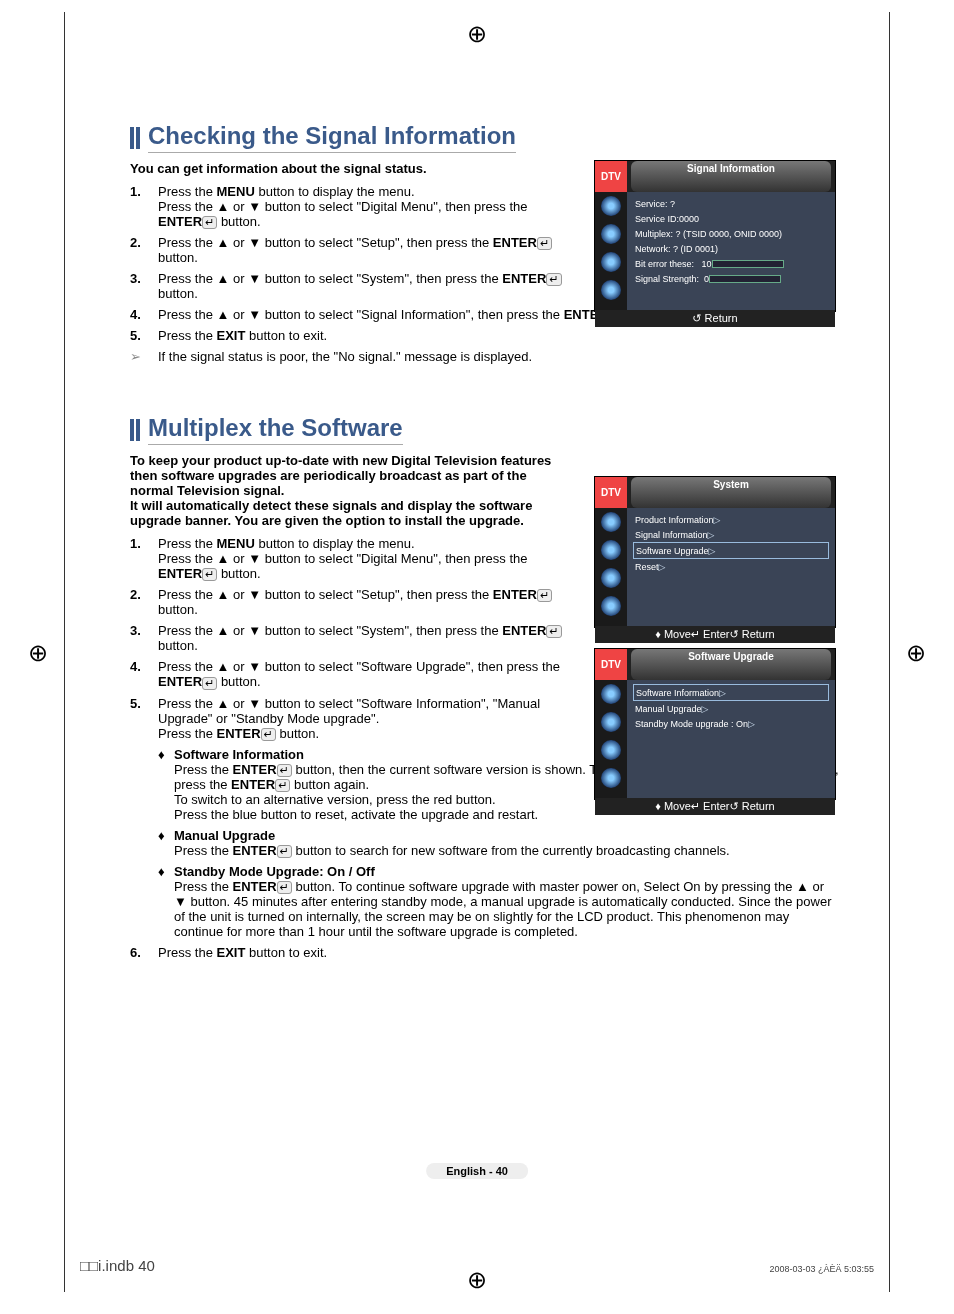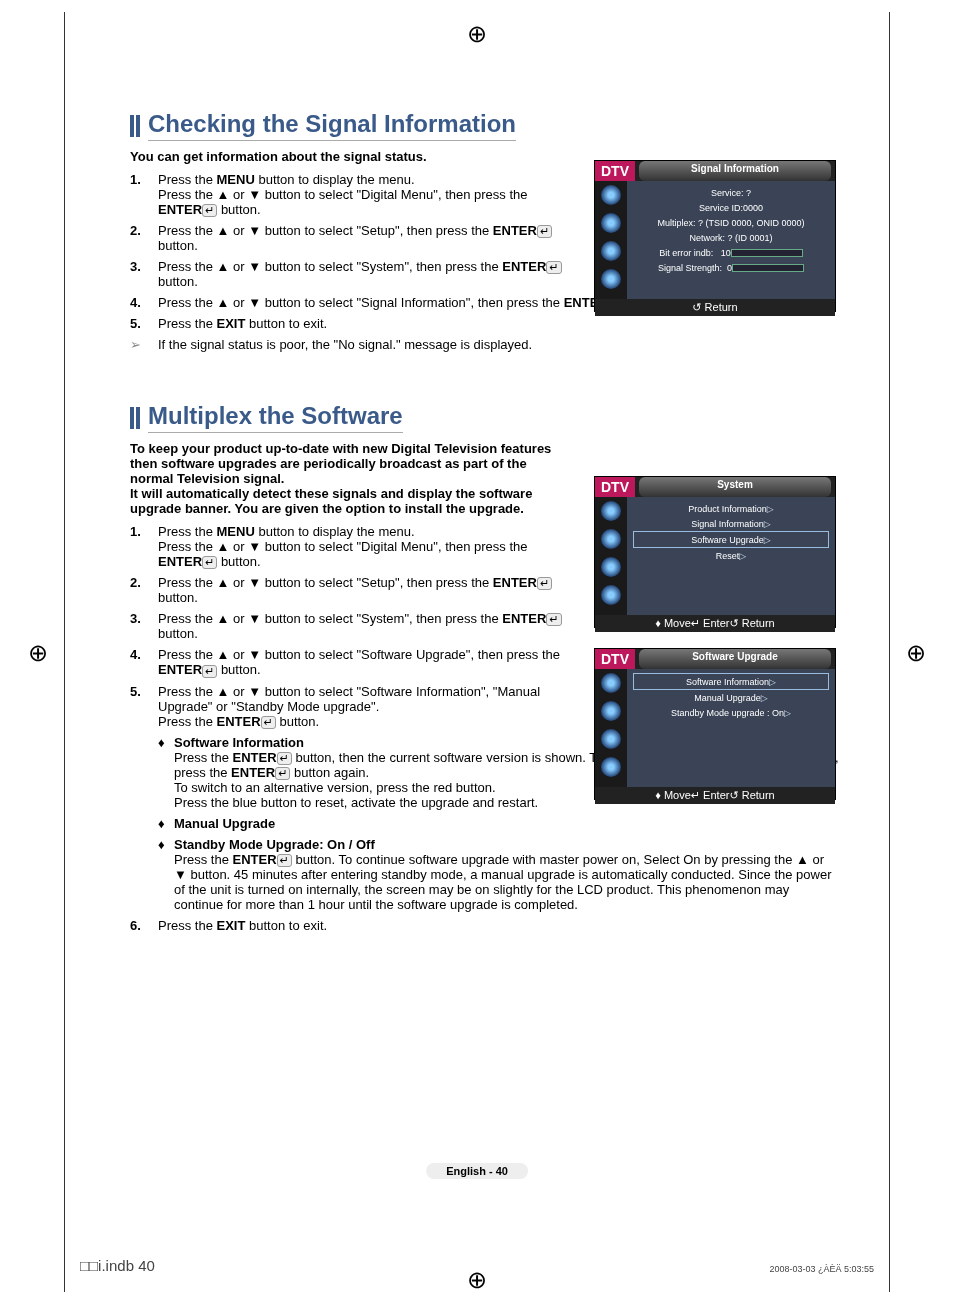--- a/index.html
+++ b/index.html
@@ -5,47 +5,47 @@
 body{margin:0;font-family:Arial,Helvetica,sans-serif;font-size:13px;color:#000;background:#fff}
 .page{width:954px;height:1314px;position:relative;margin:0 auto;box-sizing:border-box}
 .content{position:absolute;top:110px;left:130px;width:710px}
 .crop{position:absolute;left:64px;top:12px;height:1280px;border-left:1px solid #333}
 .crop-r{position:absolute;right:64px;top:12px;height:1280px;border-left:1px solid #333}
 .reg-top{position:absolute;left:50%;top:20px;transform:translateX(-50%);font-size:24px}
 .reg-bot{position:absolute;left:50%;bottom:20px;transform:translateX(-50%);font-size:24px}
 .reg-l{position:absolute;left:28px;top:639px;font-size:24px}
 .reg-r{position:absolute;right:28px;top:639px;font-size:24px}
 h1{font-size:24px;color:#3a5a8a;margin:0 0 4px 0;font-weight:bold;border-bottom:1px solid #aaa;padding-bottom:2px}
-.headbar{display:flex;align-items:center;margin-top:0}
+.headbar{display:flex;align-items:center;margin-top:12px}
 .bars{display:inline-block;margin-right:6px}
 .bars span{display:inline-block;width:4px;height:22px;background:#3a5a8a;margin-right:2px}
 .intro{font-weight:bold;margin:4px 0 8px 0}
 ol{padding-left:0;margin:0;list-style:none}
 ol li{display:flex;margin-bottom:6px}
 .num{font-weight:bold;width:28px;flex-shrink:0}
 .body{flex:1}
 .enter-icon{display:inline-block;font-size:11px;border:1px solid #999;border-radius:3px;padding:0 2px;line-height:11px;vertical-align:middle;background:#eee}
 .note{display:flex;margin-top:4px}
 .note-arrow{width:28px;flex-shrink:0;color:#888}
 .section{margin-bottom:50px}
 .sub{display:flex;margin-bottom:6px;margin-left:28px}
 .diamond{width:16px;flex-shrink:0}
 .subh{font-weight:bold}
 .osd{position:absolute;width:240px;background:#222;border:1px solid #000;color:#fff;font-size:9px}
 .osd1{top:160px;right:118px;height:150px}
 .osd2{top:476px;right:118px;height:150px}
 .osd3{top:648px;right:118px;height:150px}
 .osd-h{display:flex}
-.dtv{background:#be185d;color:#fff;font-weight:bold;padding:2px 6px;font-size:14px}
+.dtv{background:#ef4444;color:#fff;font-weight:bold;padding:10px 6px;font-size:10px}
 .title{flex:1;text-align:center;background:linear-gradient(#777,#333);font-weight:bold;padding:2px 0;font-size:10px;margin:0 4px;border-radius:6px}
 .osd-body{display:flex;height:calc(100% - 32px)}
 .sidebar{width:32px;background:#1a1a1a;display:flex;flex-direction:column;align-items:center;padding-top:4px;gap:8px}
 .sidebar-icon{width:20px;height:20px;border-radius:50%;background:radial-gradient(circle,#8cf 20%,#247 70%)}
 .panel{flex:1;padding:4px 6px;background:#3a4456}
-.row{display:flex;justify-content:center;align-items:center;padding:1px 2px;height:13px}
+.row{display:flex;justify-content:flex-start;align-items:center;padding:1px 2px;height:13px}
 .row.sel{border:1px solid #9bd}
 .tri{color:#cde}
 .bar{display:inline-block;width:70px;height:6px;border:1px solid #6a8;background:#223;vertical-align:middle}
 .footer{text-align:center;font-size:11px;padding:2px 0;background:#222}
 .footer.split{display:flex;justify-content:center}
 .pagenum{position:absolute;bottom:135px;left:50%;transform:translateX(-50%);background:#eee;border-radius:12px;padding:2px 20px;font-size:11px;font-weight:bold}
 .indb{position:absolute;bottom:40px;left:80px;font-size:15px;color:#444}
 .date{position:absolute;bottom:40px;right:80px;font-size:9px;color:#444}
 </style>
 </head>
@@ -132,20 +132,21 @@
           <span class="diamond">♦</span>
           <div>
             <div class="subh">Software Information</div>
             <div>Press the <b>ENTER</b><span class="enter-icon">↵</span> button, then the current software version is shown. To display the software version information, press the <b>ENTER</b><span class="enter-icon">↵</span> button again.<br>To switch to an alternative version, press the red button.<br>Press the blue button to reset, activate the upgrade and restart.</div>
           </div>
         </div>
   <div class="sub">
           <span class="diamond">♦</span>
           <div>
             <div class="subh">Manual Upgrade</div>
+            <div>Press the <b>ENTER</b><span class="enter-icon">↵</span> button to search for new software from the currently broadcasting channels.</div>
           </div>
         </div>
   <div class="sub">
           <span class="diamond">♦</span>
           <div>
             <div class="subh">Standby Mode Upgrade: On / Off</div>
             <div>Press the <b>ENTER</b><span class="enter-icon">↵</span> button. To continue software upgrade with master power on, Select On by pressing the ▲ or ▼ button. 45 minutes after entering standby mode, a manual upgrade is automatically conducted. Since the power of the unit is turned on internally, the screen may be on slightly for the LCD product. This phenomenon may continue for more than 1 hour until the software upgrade is completed.</div>
           </div>
         </div>
   <ol style="margin-top:6px">
@@ -176,21 +177,21 @@
    <div class="row">
             <span>Service ID:0000</span>
           </div>
    <div class="row">
             <span>Multiplex: ? (TSID 0000, ONID 0000)</span>
           </div>
    <div class="row">
             <span>Network: ? (ID 0001)</span>
           </div>
    <div class="row">
-            <span><span>Bit error indb:</span> &nbsp;&nbsp;<span>10</span></span>
+            <span><span>Bit error these:</span> &nbsp;&nbsp;<span>10</span></span>
             <span class="bar"></span>
           </div>
    <div class="row">
             <span><span>Signal Strength:</span> &nbsp;<span>0</span></span>
             <span class="bar"></span>
           </div>
   </div>
  </div>
  <div class="footer">↺ Return</div>
 </div>

